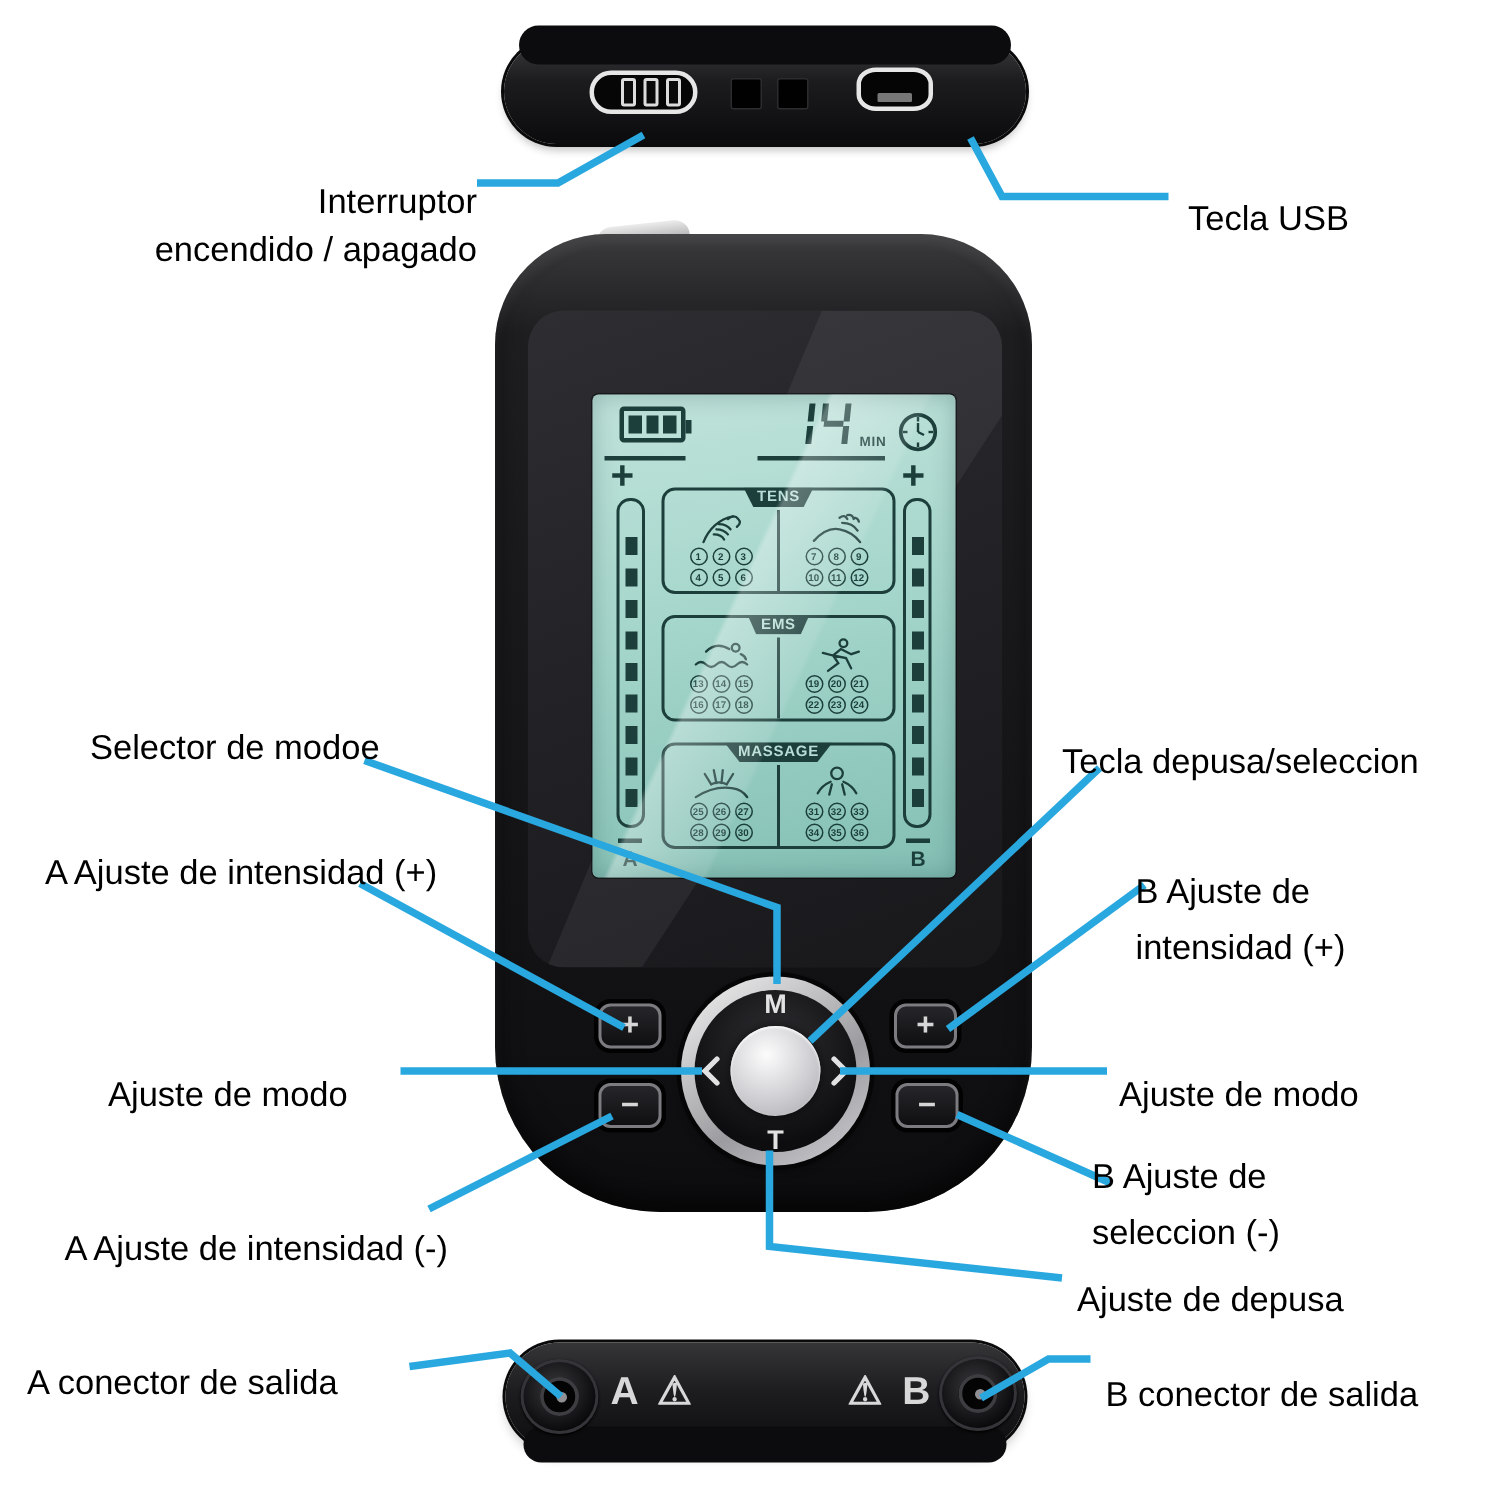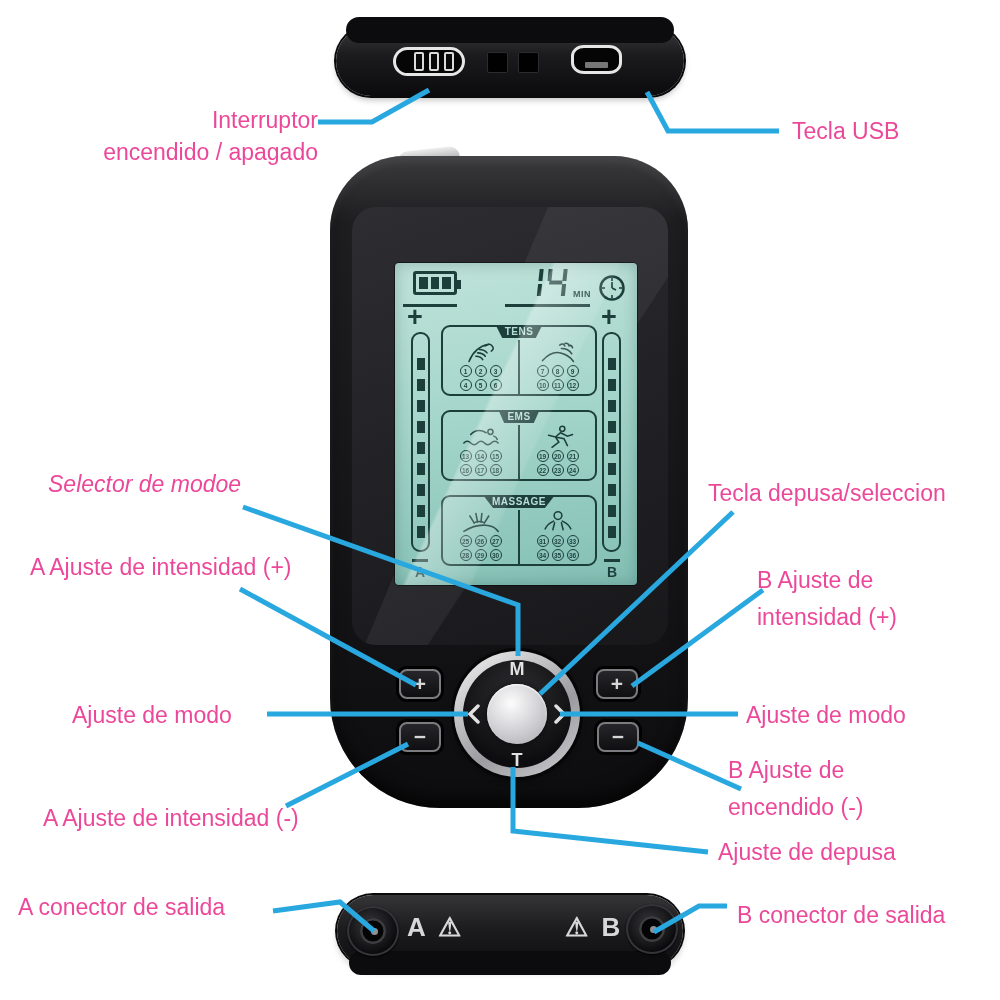--- a/index.html
+++ b/index.html
@@ -1,18 +1,18 @@
 <!DOCTYPE html>
 <html><head>
 <meta charset="utf-8">
 <style>
   html,body{margin:0;padding:0;}
   body{width:1000px;height:1000px;background:#ffffff;font-family:"Liberation Sans",sans-serif;position:relative;overflow:hidden;}
   .abs{position:absolute;}
-  .label{font-size:23px;color:#ec4899;white-space:nowrap;z-index:7;line-height:32px;}
+  .label{font-size:23px;color:#000000;white-space:nowrap;z-index:7;line-height:32px;margin-top:14px;}
   .label.center{white-space:normal;}
   svg.lines{position:absolute;left:0;top:0;z-index:6;pointer-events:none;}
   svg.lines polyline{fill:none;stroke:#29a8e0;stroke-width:5;}
 
   
   .topbar{left:336px;top:26px;width:348px;height:70px;border-radius:35px;
     background:linear-gradient(180deg,#3c3c3f 0%,#1c1c1f 40%,#0b0b0d 100%);
     box-shadow:0 0 0 2px #0a0a0a,0 4px 6px rgba(0,0,0,.25);z-index:2;}
   .topbar::before{content:"";position:absolute;left:10px;right:10px;top:-9px;height:26px;border-radius:14px;background:#0c0c0e;z-index:-1;}
   .powerswitch{left:57px;top:21px;width:72px;height:29px;border:3px solid #e6e6e6;border-radius:15px;background:#060607;display:flex;align-items:center;justify-content:flex-end;padding-right:8px;gap:5px;box-sizing:border-box;}
@@ -372,29 +372,29 @@
   <polyline points="513,767 513,831 708,852"></polyline>
   <polyline points="273,911 340,902 374,931"></polyline>
   <polyline points="654,932 699,906 727,906"></polyline>
 </svg>
 
 <div class="abs label" style="right:682px;top:104px;text-align:right;">
   <div>Interruptor</div>
   <div>encendido / apagado</div>
 </div>
 <div class="abs label" style="left:792px;top:115px;">Tecla USB</div>
-<div class="abs label" style="left:48px;top:468px;font-style:italic;">Selector de modoe</div>
+<div class="abs label" style="left:60px;top:468px;">Selector de modoe</div>
 <div class="abs label" style="left:708px;top:477px;">Tecla depusa/seleccion</div>
 <div class="abs label" style="left:30px;top:551px;">A Ajuste de intensidad (+)</div>
 <div class="abs label center" style="left:757px;top:562px;width:186px;line-height:37px;">
   <div>B Ajuste de</div>
   <div>intensidad (+)</div>
 </div>
 <div class="abs label" style="left:72px;top:699px;">Ajuste de modo</div>
 <div class="abs label" style="left:746px;top:699px;">Ajuste de modo</div>
 <div class="abs label center" style="left:728px;top:752px;width:178px;line-height:37px;">
   <div>B Ajuste de</div>
-  <div>encendido (-)</div>
+  <div>seleccion (-)</div>
 </div>
 <div class="abs label" style="left:43px;top:802px;">A Ajuste de intensidad (-)</div>
 <div class="abs label" style="left:718px;top:836px;">Ajuste de depusa</div>
 <div class="abs label" style="left:18px;top:891px;">A conector de salida</div>
 <div class="abs label" style="left:737px;top:899px;">B conector de salida</div>
 
 </body></html>

